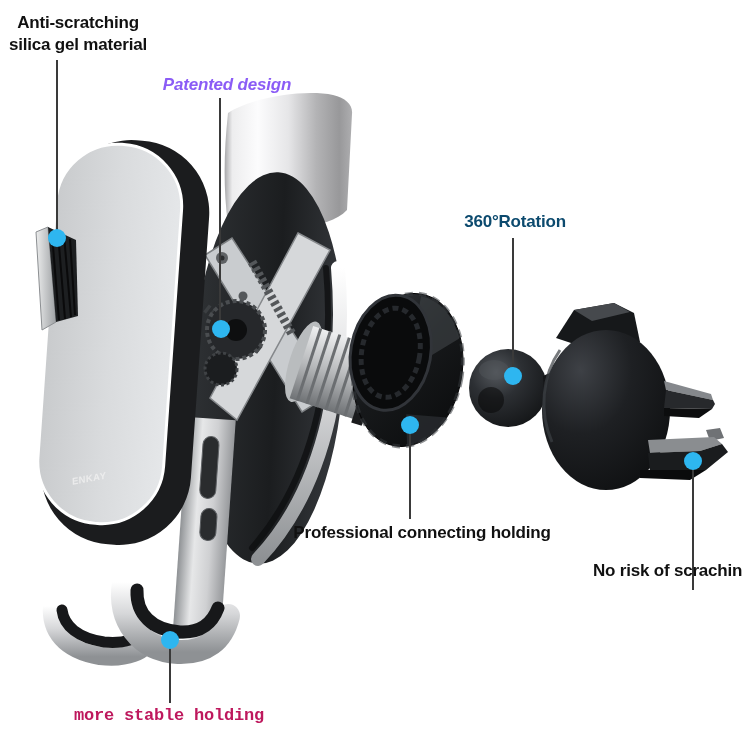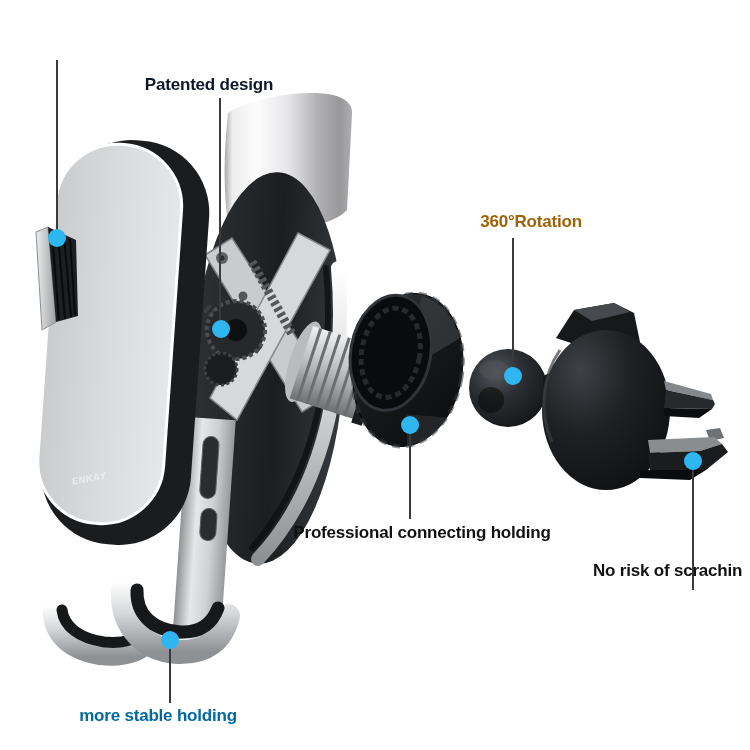--- a/index.html
+++ b/index.html
@@ -186,29 +186,33 @@
   <div class="leader-line" style="left: 692px; top: 467px; height: 123px; background: rgb(58, 58, 58);"></div>
   <div class="leader-line" style="left: 169px; top: 646px; height: 57px; background: rgb(58, 58, 58);"></div>
 
   <div class="marker-dot" style="left: 48px; top: 229px; background: rgb(46, 182, 240);"></div>
   <div class="marker-dot" style="left: 212px; top: 320px; background: rgb(46, 182, 240);"></div>
   <div class="marker-dot" style="left: 504px; top: 367px; background: rgb(46, 182, 240);"></div>
   <div class="marker-dot" style="left: 401px; top: 416px; background: rgb(46, 182, 240);"></div>
   <div class="marker-dot" style="left: 684px; top: 452px; background: rgb(46, 182, 240);"></div>
   <div class="marker-dot" style="left: 161px; top: 631px; background: rgb(46, 182, 240);"></div>
 
-  <div class="callout-label centered" style="left: 209px; top: 74px; color: #0f172a;">
+  <div class="callout-label two-line" style="left: 0px; top: 12px; color: rgb(17, 17, 17);">
+    <span>Anti-scratching</span>
+    <span>silica gel material</span>
+  </div>
+  <div class="callout-label centered" style="left: 227px; top: 74px; color: #8b5cf6; font-style: italic;">
     <span>Patented design</span>
   </div>
-  <div class="callout-label centered" style="left: 515px; top: 211px; color: #a16207; margin-left: 16px;">
+  <div class="callout-label centered" style="left: 515px; top: 211px; color: #0c4a6e;">
     <span>360°Rotation</span>
   </div>
   <div class="callout-label centered" style="left: 422px; top: 522px; color: rgb(17, 17, 17);">
     <span>Professional connecting holding</span>
   </div>
   <div class="callout-label" style="left: 593px; top: 560px; color: rgb(17, 17, 17);">
     <span>No risk of scrachin</span>
   </div>
-  <div class="callout-label centered" style="left: 158px; top: 705px; color: #0369a1;">
+  <div class="callout-label centered" style="left: 169px; top: 705px; color: #be185d; font-family: Liberation Mono, monospace;">
     <span>more stable holding</span>
   </div>
 
 </div>
 
 </body></html>

